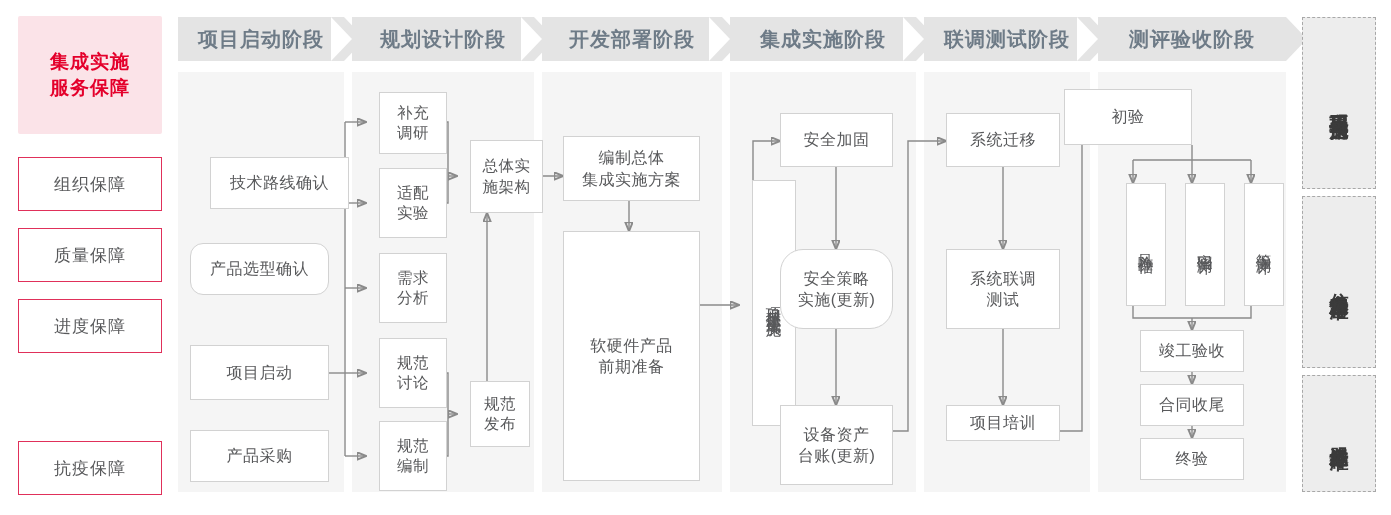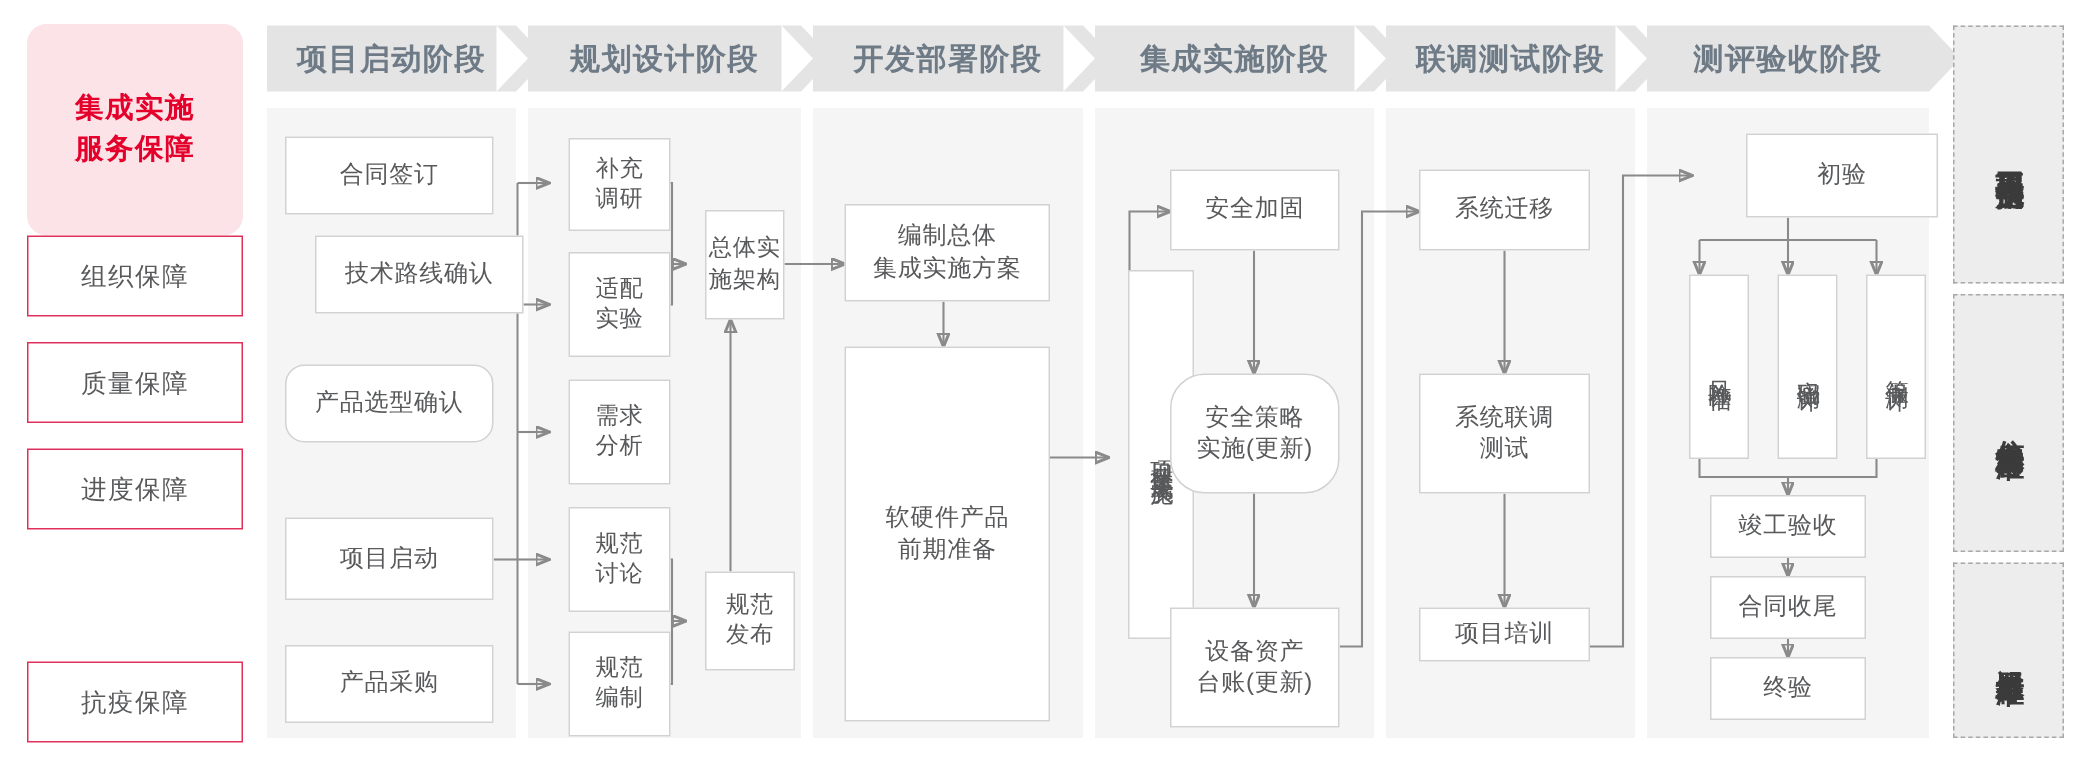--- a/index.html
+++ b/index.html
@@ -21,23 +21,23 @@
     width: 1391px;
     height: 515px;
   }
 
   
   .sidebar-head {
     position: absolute;
     left: 18px;
     top: 16px;
     width: 144px;
-    height: 141px;
+    height: 118px;
     background: #FBE3E8;
-    border-radius: 13px;
+    border-radius: 2px;
     display: flex;
     align-items: center;
     justify-content: center;
     text-align: center;
     color: #E4002B;
     font-weight: bold;
     font-size: 19px;
     line-height: 1.38;
     letter-spacing: 1px;
   }
@@ -262,21 +262,20 @@
     <path d="M1251,160 L1251,183" marker-end="url(#ah)"></path>
 
     <path d="M1133,306 L1133,318 L1251,318 L1251,306"></path>
     <path d="M1192,318 L1192,330" marker-end="url(#ah)"></path>
 
     <path d="M1192,372 L1192,384" marker-end="url(#ah)"></path>
 
     <path d="M1192,426 L1192,438" marker-end="url(#ah)"></path>
   </svg>
 
-  <div class="node" style="left:190px; top:91px;  width:139px; height:52px;">合同签订</div>
   <div class="node" style="left:190px; top:157px; width:139px; height:52px;margin-left:20px;">技术路线确认</div>
   <div class="node" style="left:190px; top:243px; width:139px; height:52px;border-radius:13px;">产品选型确认</div>
   <div class="node" style="left:190px; top:345px; width:139px; height:55px;">项目启动</div>
   <div class="node" style="left:190px; top:430px; width:139px; height:52px;">产品采购</div>
 
   <div class="node small" style="left:366px; top:92px;  width:68px; height:62px;">
     <div>
         <div>补充</div>
         <div>调研</div>
       </div>
@@ -298,21 +297,21 @@
         <div>规范</div>
         <div>讨论</div>
       </div>
   </div>
   <div class="node small" style="left:366px; top:421px; width:68px; height:70px;">
     <div>
         <div>规范</div>
         <div>编制</div>
       </div>
   </div>
-  <div class="node small" style="left:457px; top:140px; width:53px; height:73px;">
+  <div class="node small" style="left:457px; top:140px; width:73px; height:73px;">
     <div>
         <div>总体实</div>
         <div>施架构</div>
       </div>
   </div>
   <div class="node small" style="left:457px; top:381px; width:60px; height:66px;">
     <div>
         <div>规范</div>
         <div>发布</div>
       </div>
@@ -348,21 +347,21 @@
 
   <div class="node" style="left:946px; top:113px; width:114px; height:54px;">系统迁移</div>
   <div class="node" style="left:946px; top:249px; width:114px; height:80px;">
     <div>
         <div>系统联调</div>
         <div>测试</div>
       </div>
   </div>
   <div class="node" style="left:946px; top:405px; width:114px; height:36px;">项目培训</div>
 
-  <div class="node" style="left:1164px; top:89px;  width:128px; height:56px;">初验</div>
+  <div class="node" style="left:1064px; top:89px;  width:128px; height:56px;">初验</div>
   <div class="node vertical small" style="left:1113px; top:183px; width:40px; height:123px;">风险评估</div>
   <div class="node vertical small" style="left:1172px; top:183px; width:40px; height:123px;">密码测评</div>
   <div class="node vertical small" style="left:1231px; top:183px; width:40px; height:123px;">等保测评</div>
   <div class="node" style="left:1140px; top:330px; width:104px; height:42px;">竣工验收</div>
   <div class="node" style="left:1140px; top:384px; width:104px; height:42px;">合同收尾</div>
   <div class="node" style="left:1140px; top:438px; width:104px; height:42px;">终验</div>
 
   <div class="std-panel" style="top:17px; height:172px;">
     <span class="std-text">工程项目实施指引</span>
   </div>

